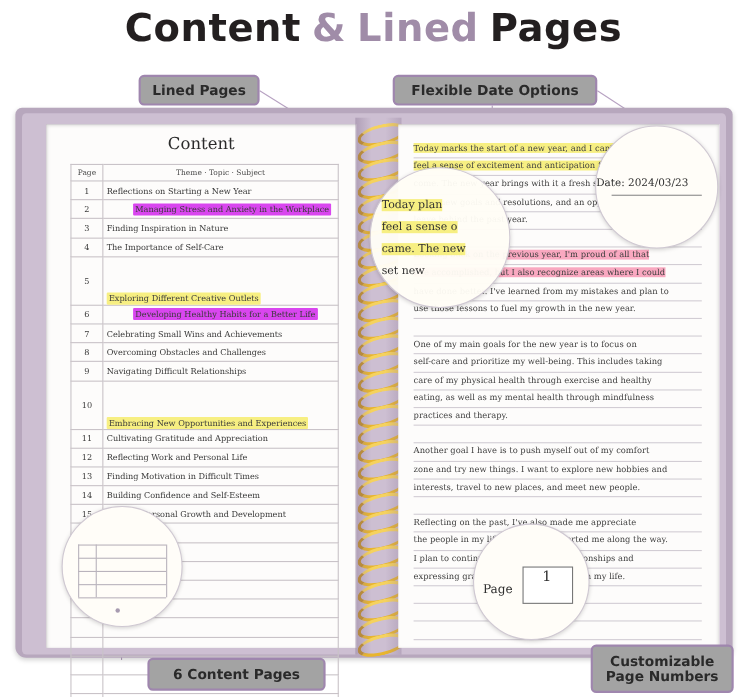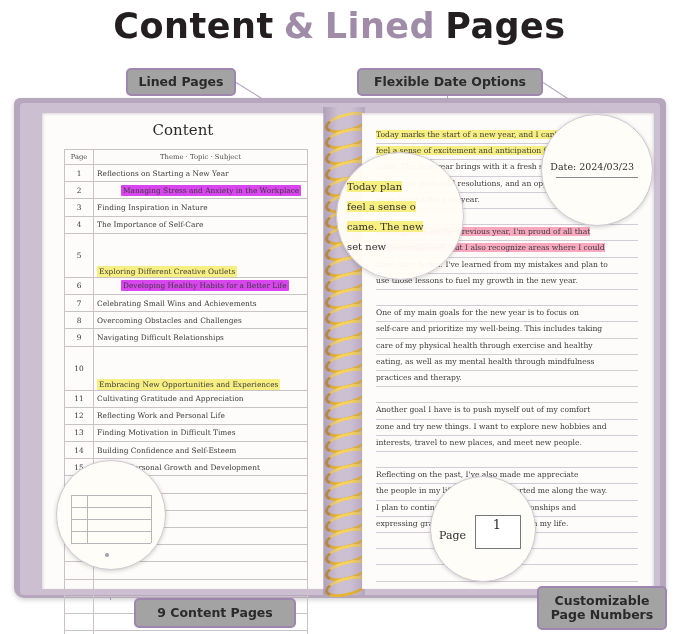--- a/index.html
+++ b/index.html
@@ -199,21 +199,21 @@
     overflow: hidden;
   }
   .bubble-date {
     left: 541px; top: 62px;
     width: 110px; height: 110px;
   }
   .date-text {
     position: absolute;
     left: 0; top: 46px;
     width: 92px;
-    text-align: right;
+    text-align: left;
     font-family: "DejaVu Serif", serif;
     font-size: 9.5px;
     color: #2f2f2f;
   }
   .date-underline {
     position: absolute;
     left: 14px; top: 62px;
     width: 82px;
     border-bottom: 1px solid #8a8a8a;
   }
@@ -560,19 +560,19 @@
       <div class="mg-h" style="top:48px"></div>
       <div class="mg-v" style="left:0px"></div>
       <div class="mg-v" style="left:16px"></div>
       <div class="mg-v" style="left:80px"></div>
     </div>
     <div class="dot" style="left:48px; top:92px;"></div>
   </div>
 
   <div class="callout c-lined">Lined Pages</div>
   <div class="callout c-flex">Flexible Date Options</div>
-  <div class="callout c-6pages">9 Content Pages</div>
+  <div class="callout c-6pages">6 Content Pages</div>
   <div class="callout c-custom">
     <span>Customizable</span>
     <span>Page Numbers</span>
   </div>
 
 </div>
 
 </body></html>

